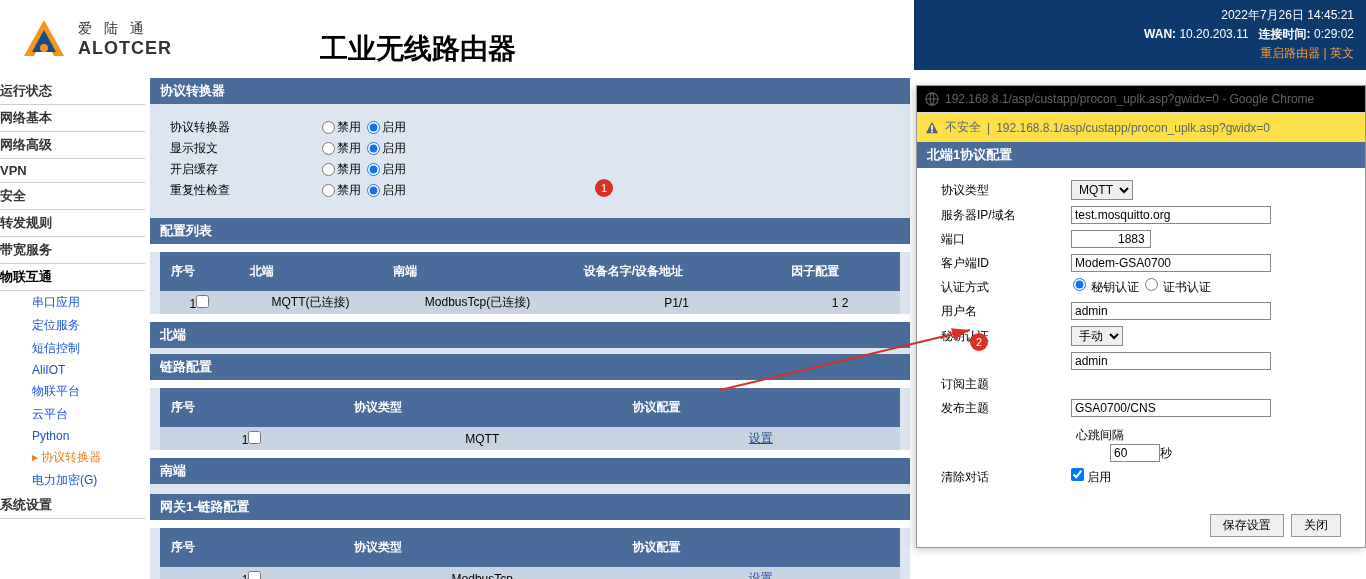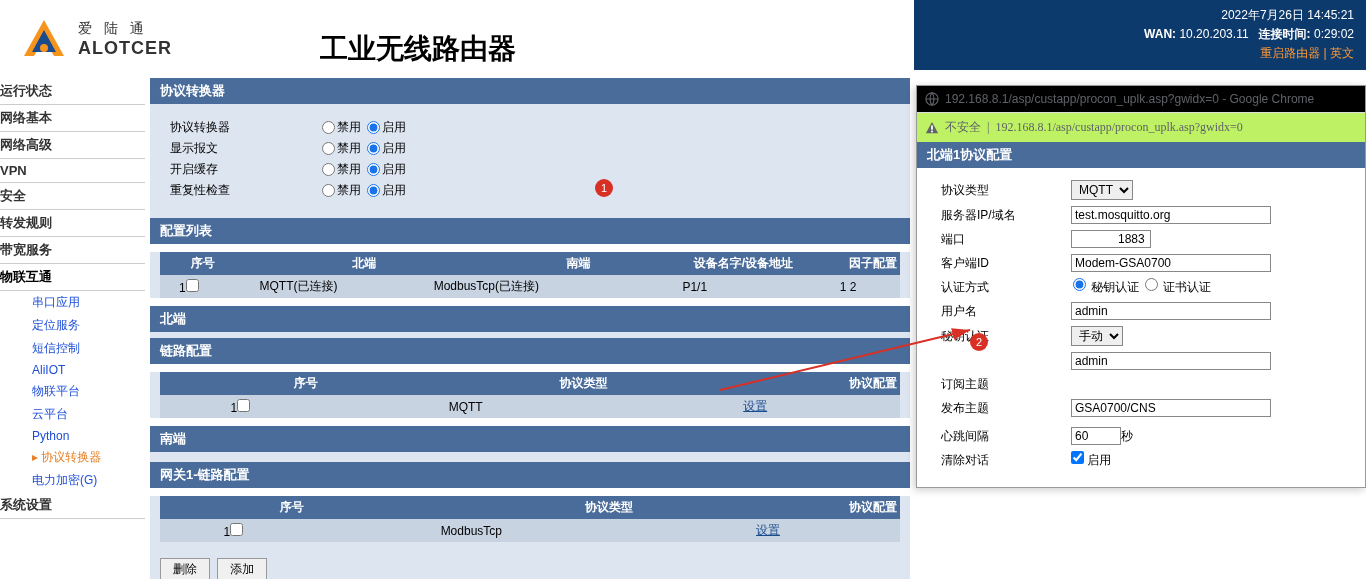--- a/index.html
+++ b/index.html
@@ -32,30 +32,30 @@
 .radio-group { display: flex; gap: 4px; align-items: center; }
 .radio-group label { display: flex; align-items: center; }
 input[type=radio] { margin: 0 2px; accent-color: #1a73e8; }
 
 .badge { display: inline-block; width: 18px; height: 18px; border-radius: 50%; background: #d93025; color: #fff; text-align: center; line-height: 18px; font-size: 11px; position: absolute; }
 .badge1 { left: 445px; top: 75px; }
 .badge2 { left: 970px; top: 333px; }
 
 .tbl { width: 100%; border-collapse: collapse; background: #fff; }
 .tbl-wrapper { margin: 8px 10px; }
-.tbl th { background: #4a6c9b; color: #fff; padding: 3px; font-size: 12px; font-weight: bold; text-align: right; }
+.tbl th { background: #4a6c9b; color: #fff; padding: 11px; font-size: 12px; font-weight: bold; text-align: left; }
 .tbl td { background: #c8d3e2; padding: 3px; font-size: 12px; text-align: center; }
 .tbl a { color: #1a4b8c; text-decoration: underline; cursor: pointer; }
 
 .btn { background: #f0f0f0; border: 1px solid #999; padding: 2px 12px; font-size: 12px; cursor: pointer; margin-right: 4px; }
 .btn-row { padding: 8px 10px; background: #dde5f0; }
 
 .popup { position: absolute; top: 85px; right: 0; width: 450px; background: #fff; border: 1px solid #999; box-shadow: -2px 2px 8px rgba(0,0,0,0.2); }
 .popup-titlebar { background: #000000; padding: 6px 8px; font-size: 12px; color: #5f6368; border-bottom: 1px solid #ddd; display: flex; align-items: center; gap: 6px; }
-.popup-url { background: #bef264; padding: 6px 8px; font-size: 12px; color: #5f6368; display: flex; align-items: center; gap: 6px; font-family: Liberation Serif, serif; }
+.popup-url { background: #fde047; padding: 6px 8px; font-size: 12px; color: #5f6368; display: flex; align-items: center; gap: 6px; }
 .insecure { color: #5f6368; }
 .popup-content { }
 .popup-section-title { background: #4a6c9b; color: #fff; padding: 4px 10px; font-size: 13px; font-weight: bold; }
 .popup-body { padding: 12px 24px; }
 .prow { display: flex; align-items: center; margin-bottom: 6px; }
 .plabel { width: 130px; font-size: 12px; }
 .pval select, .pval input[type=text] { font-size: 12px; padding: 1px 3px; border: 1px solid #888; }
 .pval input[type=text] { width: 200px; }
 .pval input.short { width: 50px; }
 .pbtn-row { text-align: right; padding: 10px 20px; }
@@ -314,28 +314,32 @@
         <div class="plabel"></div>
         <div class="pval"><input type="text" value="admin" style=""></div>
       </div>
       <div class="prow">
         <div class="plabel">订阅主题</div>
       </div>
       <div class="prow">
         <div class="plabel">发布主题</div>
         <div class="pval"><input type="text" value="GSA0700/CNS" style=""></div>
       </div>
-      <div class="prow" style="margin-top:10px;">
+      <div class="prow" style="margin-top:10px;flex-direction:column;">
         <div class="plabel">心跳间隔</div>
         <div class="pval"><input type="text" class="short" value="60" style=""><span>秒</span></div>
       </div>
       <div class="prow">
         <div class="plabel">清除对话</div>
         <div class="pval"><input type="checkbox" checked="" style=""> <span>启用</span></div>
       </div>
+    </div>
+    <div class="pbtn-row">
+      <button class="btn">保存设置</button>
+      <button class="btn">关闭</button>
     </div>
   </div>
 </div>
 
 <svg class="arrow" style="left:710px; top:310px; width:280px; height:90px;">
   <defs>
       <marker id="ah" markerWidth="10" markerHeight="10" refX="9" refY="3" orient="auto">
         <path d="M0,0 L0,6 L9,3 z" fill="#d93025"></path>
       </marker>
     </defs>

